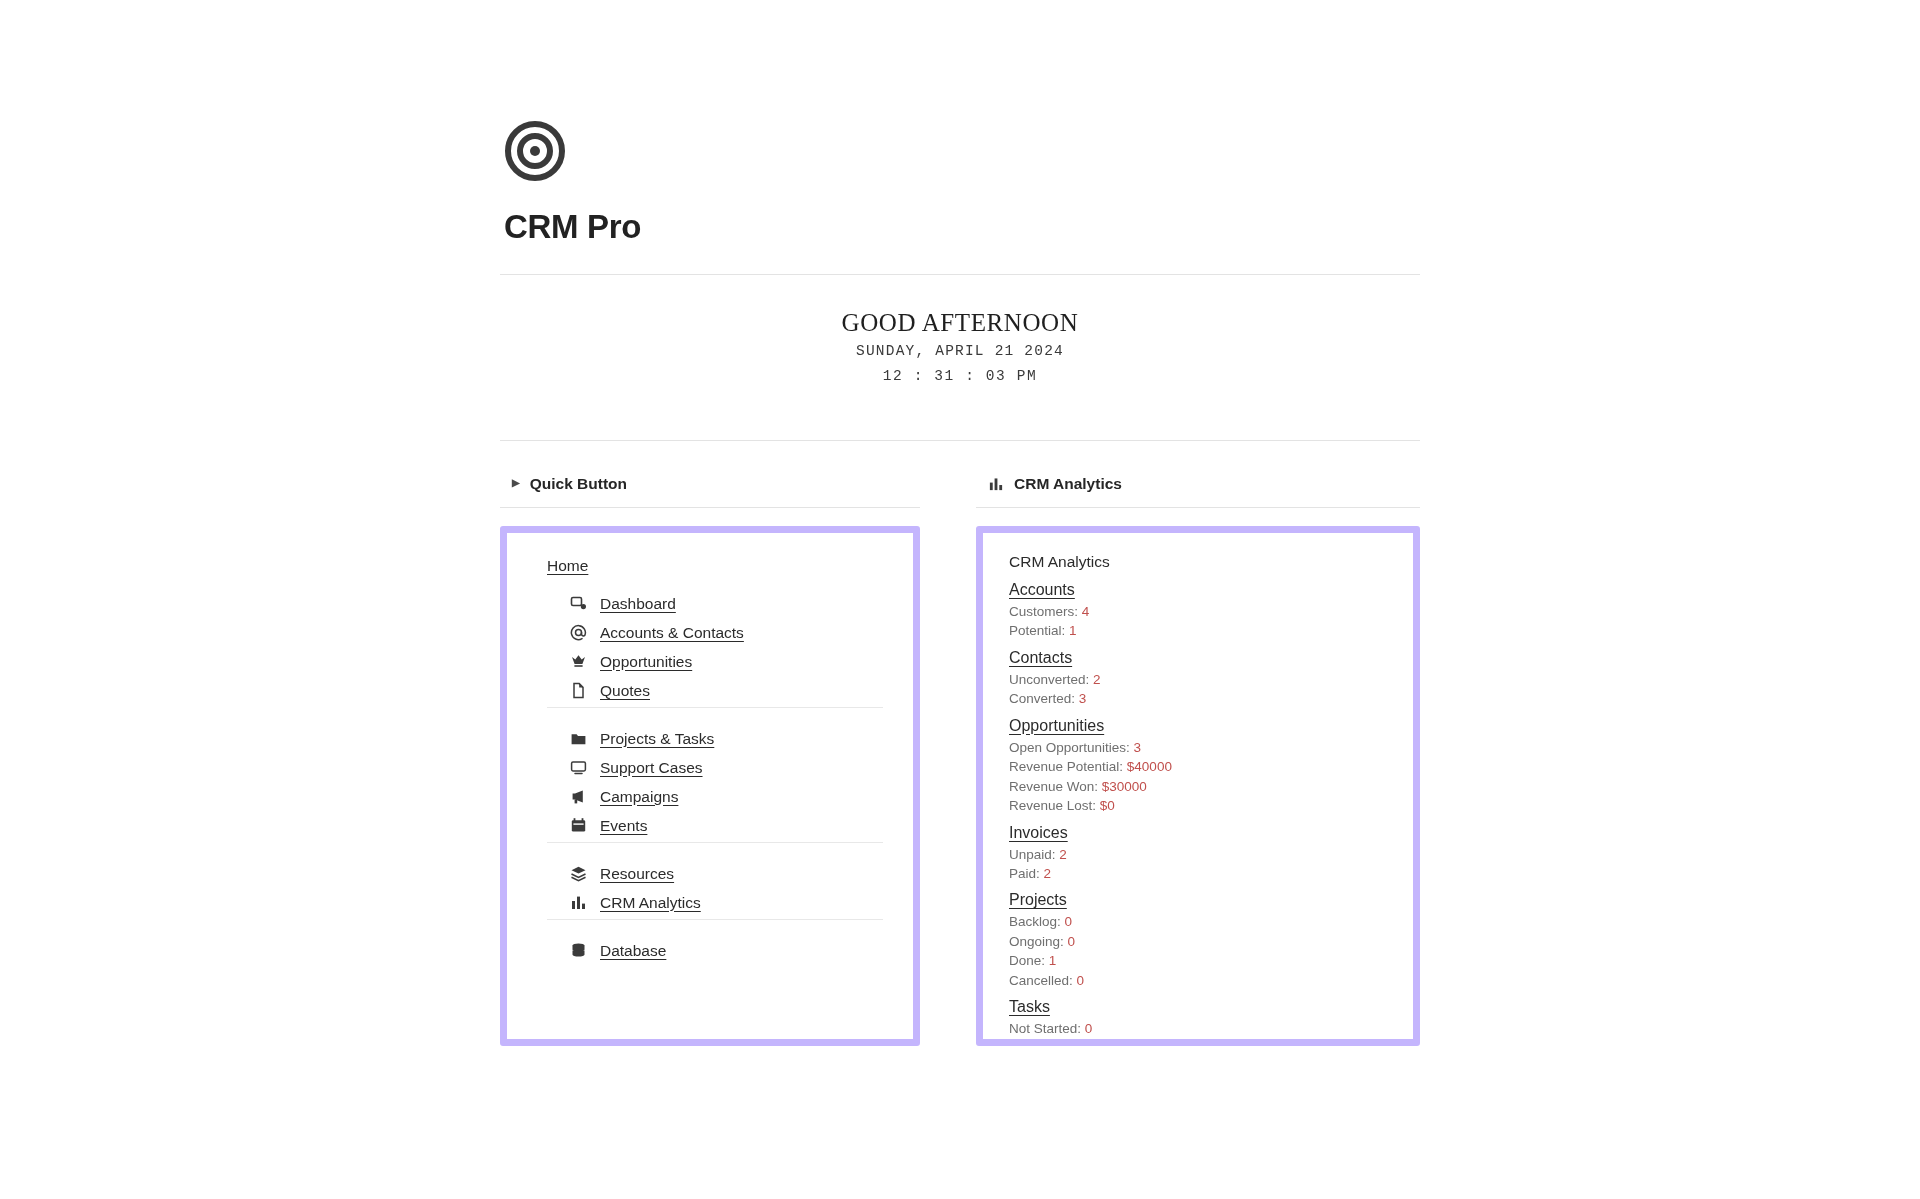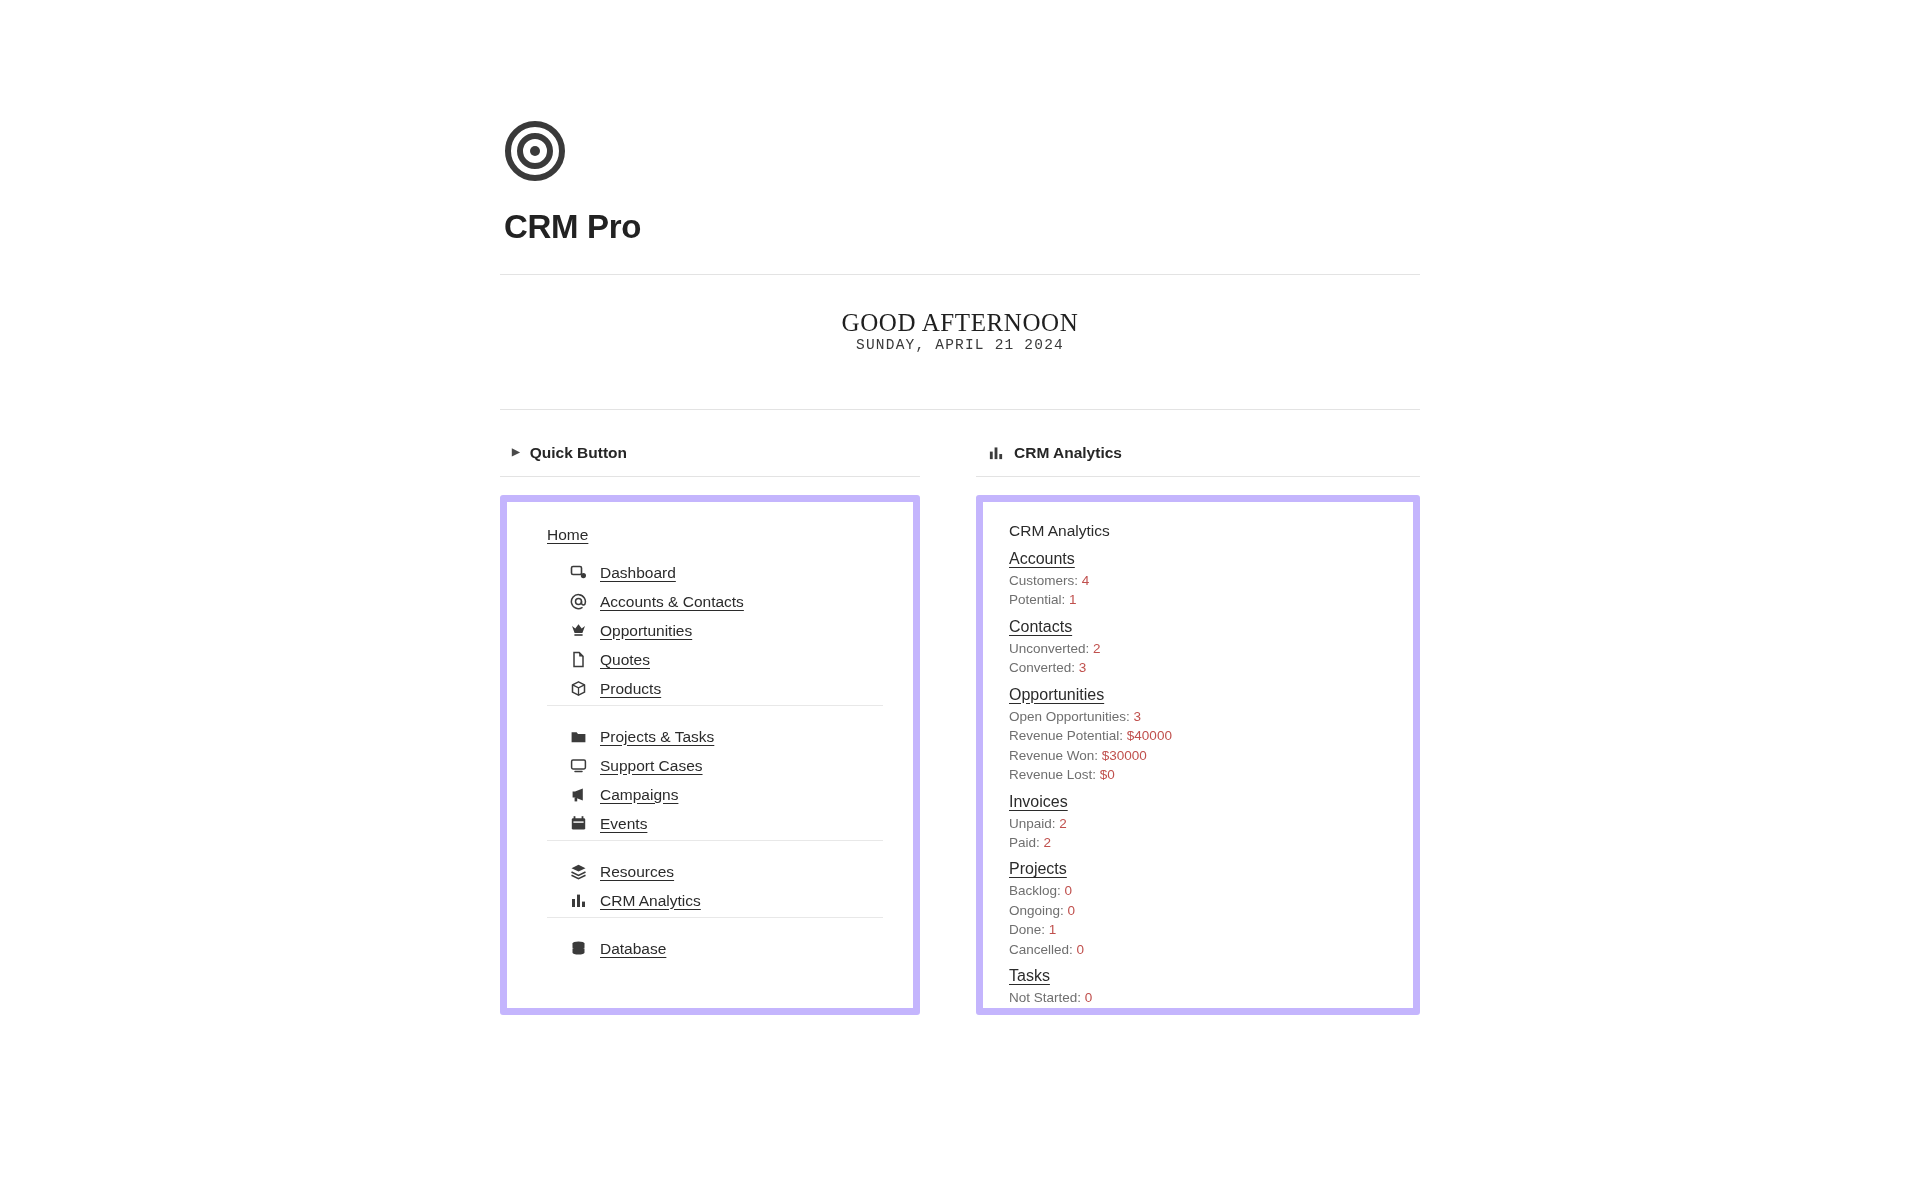--- a/index.html
+++ b/index.html
@@ -44,21 +44,21 @@
   }
   .greet-block {
     text-align: center;
     padding: 34px 0 0 0;
   }
   .greeting {
     font-family: "Liberation Serif", serif;
     font-size: 25px;
     letter-spacing: 0.6px;
     color: #1f1f1f;
-    margin-bottom: 0;
+    margin-bottom: 6px;
   }
   .date-line {
     font-family: "Liberation Mono", monospace;
     font-size: 14.5px;
     letter-spacing: 1.2px;
     color: #3a3a3a;
     margin-bottom: 9px;
   }
   .clock-line {
     font-family: "Liberation Mono", monospace;
@@ -176,20 +176,21 @@
         <circle cx="31" cy="31" r="5" fill="#3a3a3a"></circle>
       </svg>
     </div>
 
     <h1 class="app-title">CRM Pro</h1>
     <hr class="hr">
 
     <div class="greet-block">
       <div class="greeting">GOOD AFTERNOON</div>
       <div class="date-line">SUNDAY, APRIL 21 2024</div>
+      <div class="clock-line">12 : 31 : 03 PM</div>
     </div>
 
     <hr class="hr spacer-hr">
 
     <div class="columns">
 
       <div class="col-left">
         <div class="col-head">
           <span class="toggle-caret">▶</span>
           <span class="col-head-label">Quick Button</span>
@@ -228,29 +229,20 @@
               <span class="lbl">Opportunities</span>
             </div>
             <div class="nav-item">
               <span class="nav-icon">
                 <svg width="17" height="17" viewBox="0 0 17 17">
                     <path d="M4 1.6h5.2L13 5.4v10H4z" fill="none" stroke="#3b3b3b" stroke-width="1.5"></path>
                     <path d="M9.2 1.6v4h3.8" fill="#3b3b3b"></path>
                   </svg>
               </span>
               <span class="lbl">Quotes</span>
-            </div>
-            <div class="nav-item">
-              <span class="nav-icon">
-                <svg width="17" height="17" viewBox="0 0 17 17">
-                    <path d="M8.5 1.8l6 3v7.4l-6 3-6-3V4.8z" fill="none" stroke="#3b3b3b" stroke-width="1.5" stroke-linejoin="round"></path>
-                    <path d="M2.5 4.8l6 3 6-3M8.5 7.8v7.4" fill="none" stroke="#3b3b3b" stroke-width="1.3"></path>
-                  </svg>
-              </span>
-              <span class="lbl">Products</span>
             </div>
           </div>
 
           
           <div class="nav-section">
             <div class="nav-item">
               <span class="nav-icon">
                 <svg width="17" height="17" viewBox="0 0 17 17">
                     <path d="M1.6 4.2h5l1.4 1.8h7.4v8.2H1.6z" fill="#3b3b3b"></path>
                   </svg>

